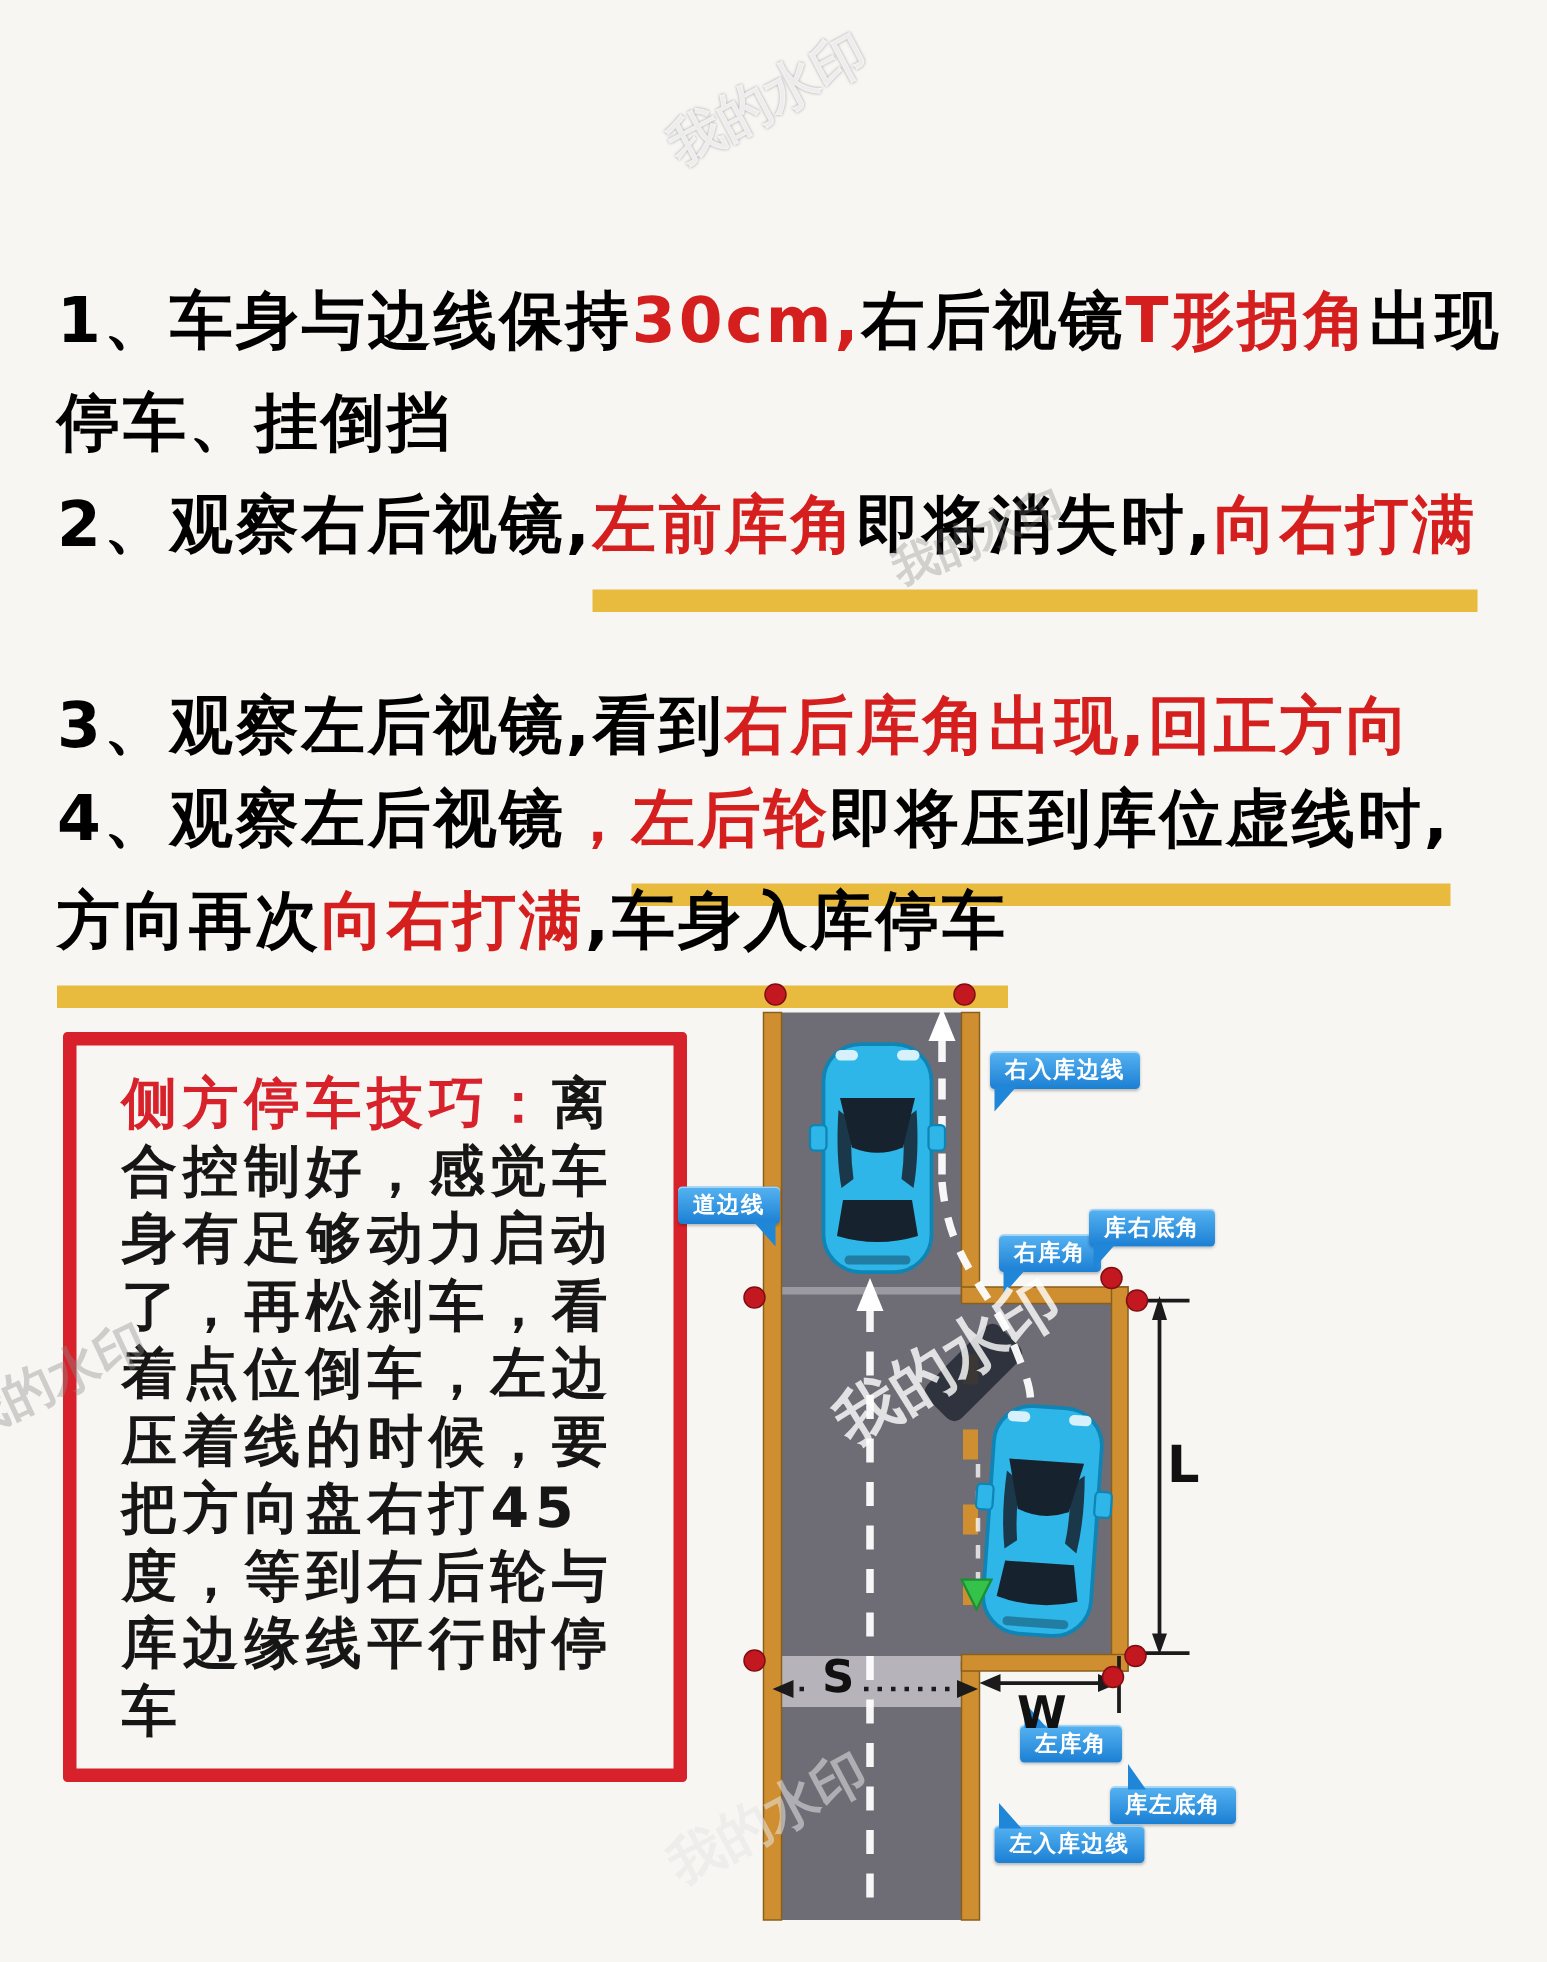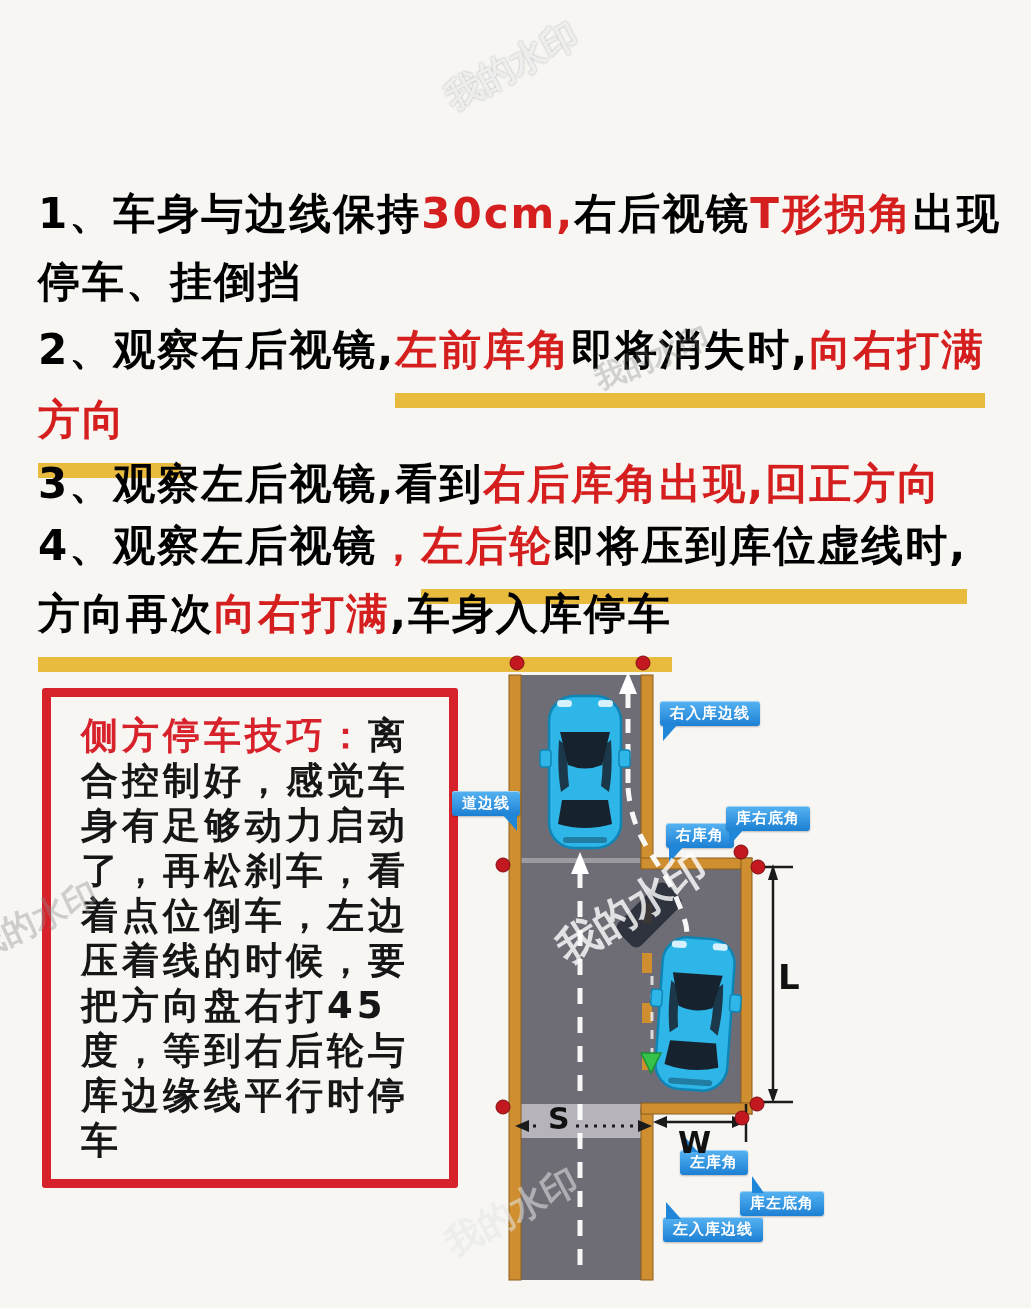--- a/index.html
+++ b/index.html
@@ -58,23 +58,20 @@
 
 
   <div class="step" style="top:190px">
     <span class="dark">1、车身与边线保持</span><span class="red">30cm,</span><span class="dark">右后视镜</span><span class="red">T形拐角</span><span class="dark">出现</span>
   </div>
   <div class="step" style="top:258px">
     <span class="dark">停车、挂倒挡</span>
   </div>
   <div class="step" style="top:326px">
     <span class="dark">2、观察右后视镜,</span><span class="u"><span class="red">左前库角</span><span class="dark">即将消失时,</span><span class="red">向右打满</span></span>
-  </div>
-  <div class="step" style="top:396px">
-    <span class="u u-pad"><span class="red">方向</span></span>
   </div>
   <div class="step" style="top:460px">
     <span class="dark">3、观察左后视镜,看到</span><span class="red">右后库角出现,回正方向</span>
   </div>
   <div class="step" style="top:522px">
     <span class="dark">4、观察左后视镜</span><span class="red">，</span><span class="u"><span class="red">左后轮</span><span class="dark">即将压到库位虚线时,</span></span>
   </div>
   <div class="step" style="top:590px">
     <span class="u"><span class="dark">方向再次</span><span class="red">向右打满</span><span class="dark">,车身入库停车</span></span>
   </div>

